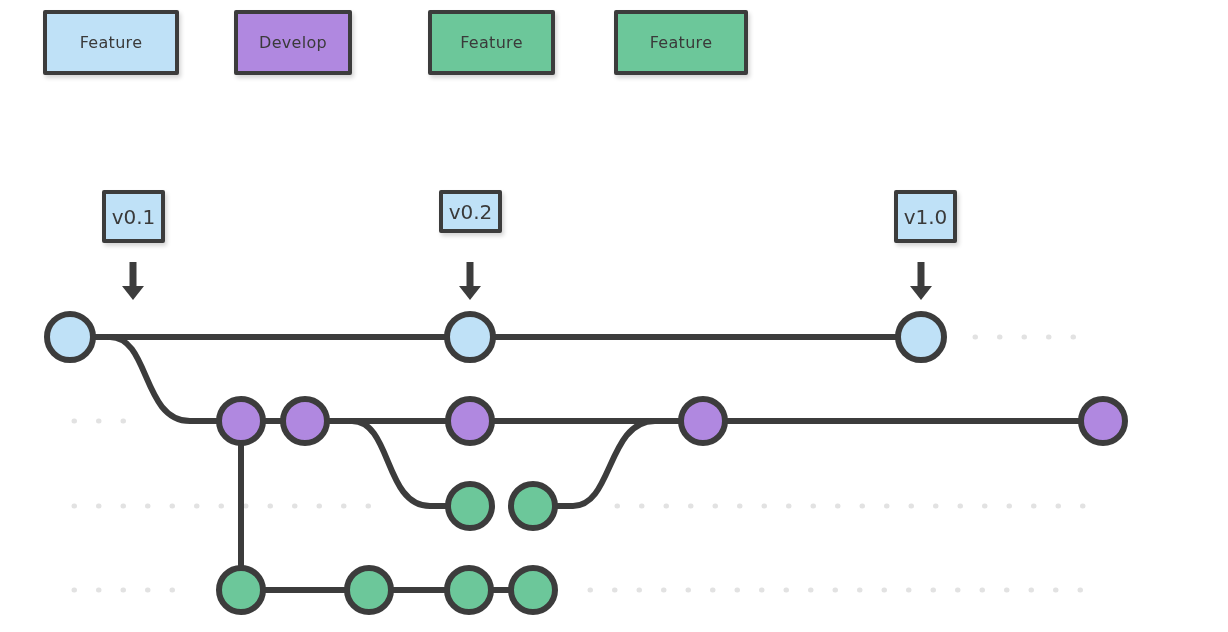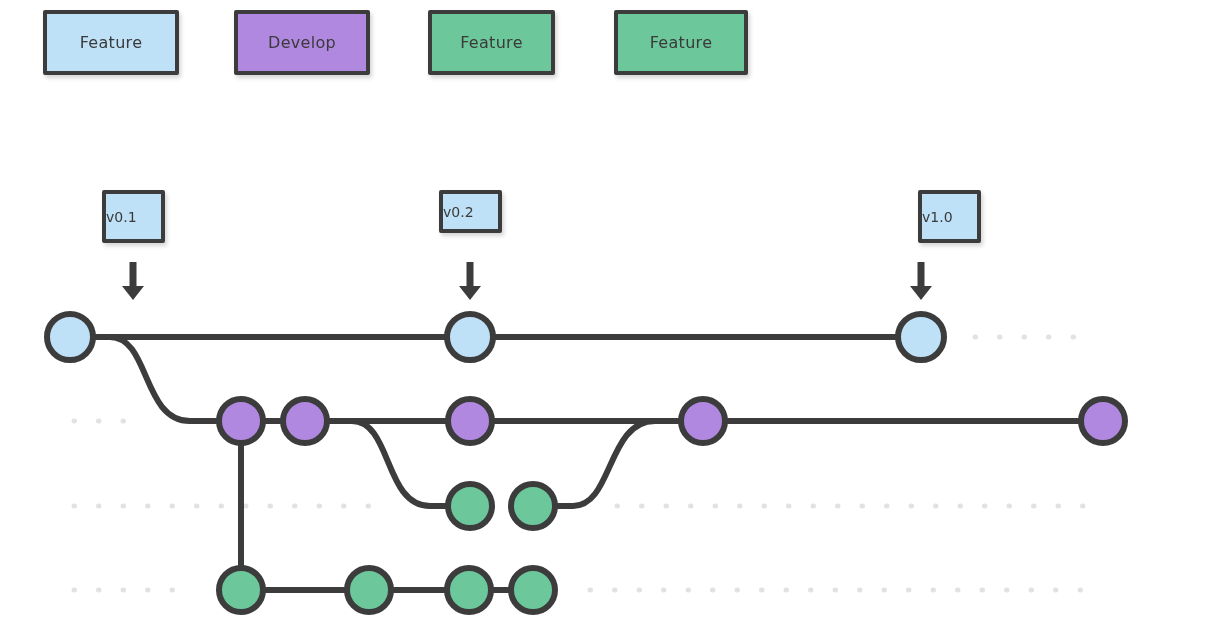--- a/index.html
+++ b/index.html
@@ -37,22 +37,22 @@
     box-shadow: 2px 3px 4px rgba(0,0,0,0.17);
   }
 
   .tag-box {
     position: absolute;
     box-sizing: border-box;
     border: 4px solid #3c3c3c;
     border-radius: 2px;
     display: flex;
     align-items: center;
-    justify-content: flex-start;
-    font-size: 14px;
+    justify-content: center;
+    font-size: 20px;
     color: #3a3a3a;
     background: #bfe1f7;
     box-shadow: 2px 3px 4px rgba(0,0,0,0.17);
   }
 
   svg.graph {
     position: absolute;
     left: 0;
     top: 0;
     width: 1228px;
@@ -84,39 +84,39 @@
 </style>
 </head>
 <body>
 
 <div id="diagram-root">
 
   <div id="legend-layer">
       <div class="legend-box" style="left: 43px; top: 10px; width: 136px; height: 65px; background: rgb(191, 225, 247);">
         <span>Feature</span>
       </div>
-      <div class="legend-box" style="left: 234px; top: 10px; width: 136px; height: 65px; background: rgb(176, 136, 224);">
+      <div class="legend-box" style="left: 234px; top: 10px; width: 118px; height: 65px; background: rgb(176, 136, 224);">
         <span>Develop</span>
       </div>
       <div class="legend-box" style="left: 428px; top: 10px; width: 127px; height: 65px; background: rgb(108, 199, 154);">
         <span>Feature</span>
       </div>
       <div class="legend-box" style="left: 614px; top: 10px; width: 134px; height: 65px; background: rgb(108, 199, 154);">
         <span>Feature</span>
       </div>
     </div>
 
   <div id="tag-layer">
       <div class="tag-box" style="left: 102px; top: 190px; width: 63px; height: 53px;">
         <span>v0.1</span>
       </div>
       <div class="tag-box" style="left: 439px; top: 190px; width: 63px; height: 43px;">
         <span>v0.2</span>
       </div>
-      <div class="tag-box" style="left: 918px; top: 190px; width: 63px; height: 53px;">
+      <div class="tag-box" style="left: 894px; top: 190px; width: 63px; height: 53px;">
         <span>v1.0</span>
       </div>
     </div>
 
   <svg class="graph" id="graph-svg" viewBox="0 0 1228 632">
     <g id="dotted-layer">
         <line x1="975" y1="337" x2="1090" y2="337" class="dotted"></line>
         <line x1="74" y1="421" x2="137" y2="421" class="dotted"></line>
         <line x1="74" y1="506" x2="377" y2="506" class="dotted"></line>
         <line x1="617" y1="506" x2="1090" y2="506" class="dotted"></line>

